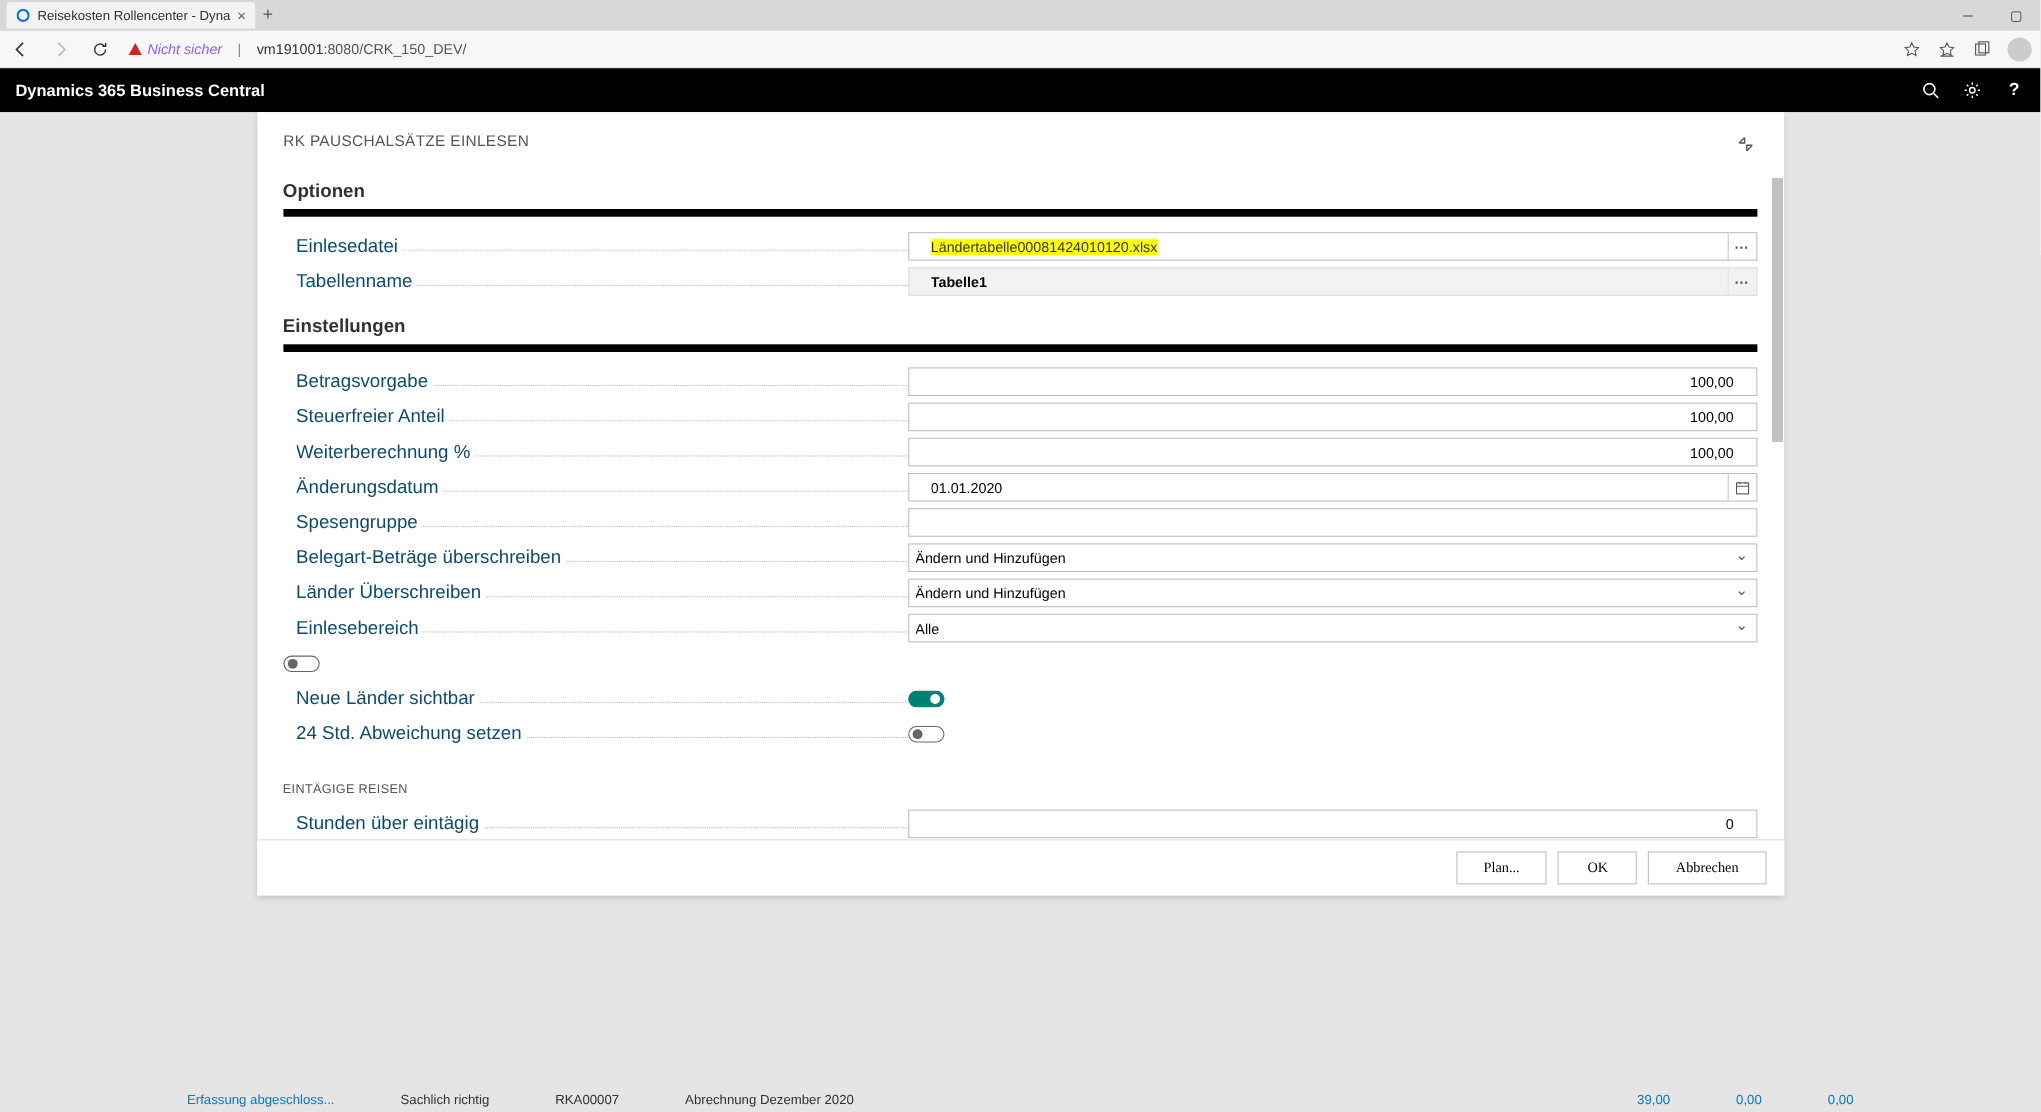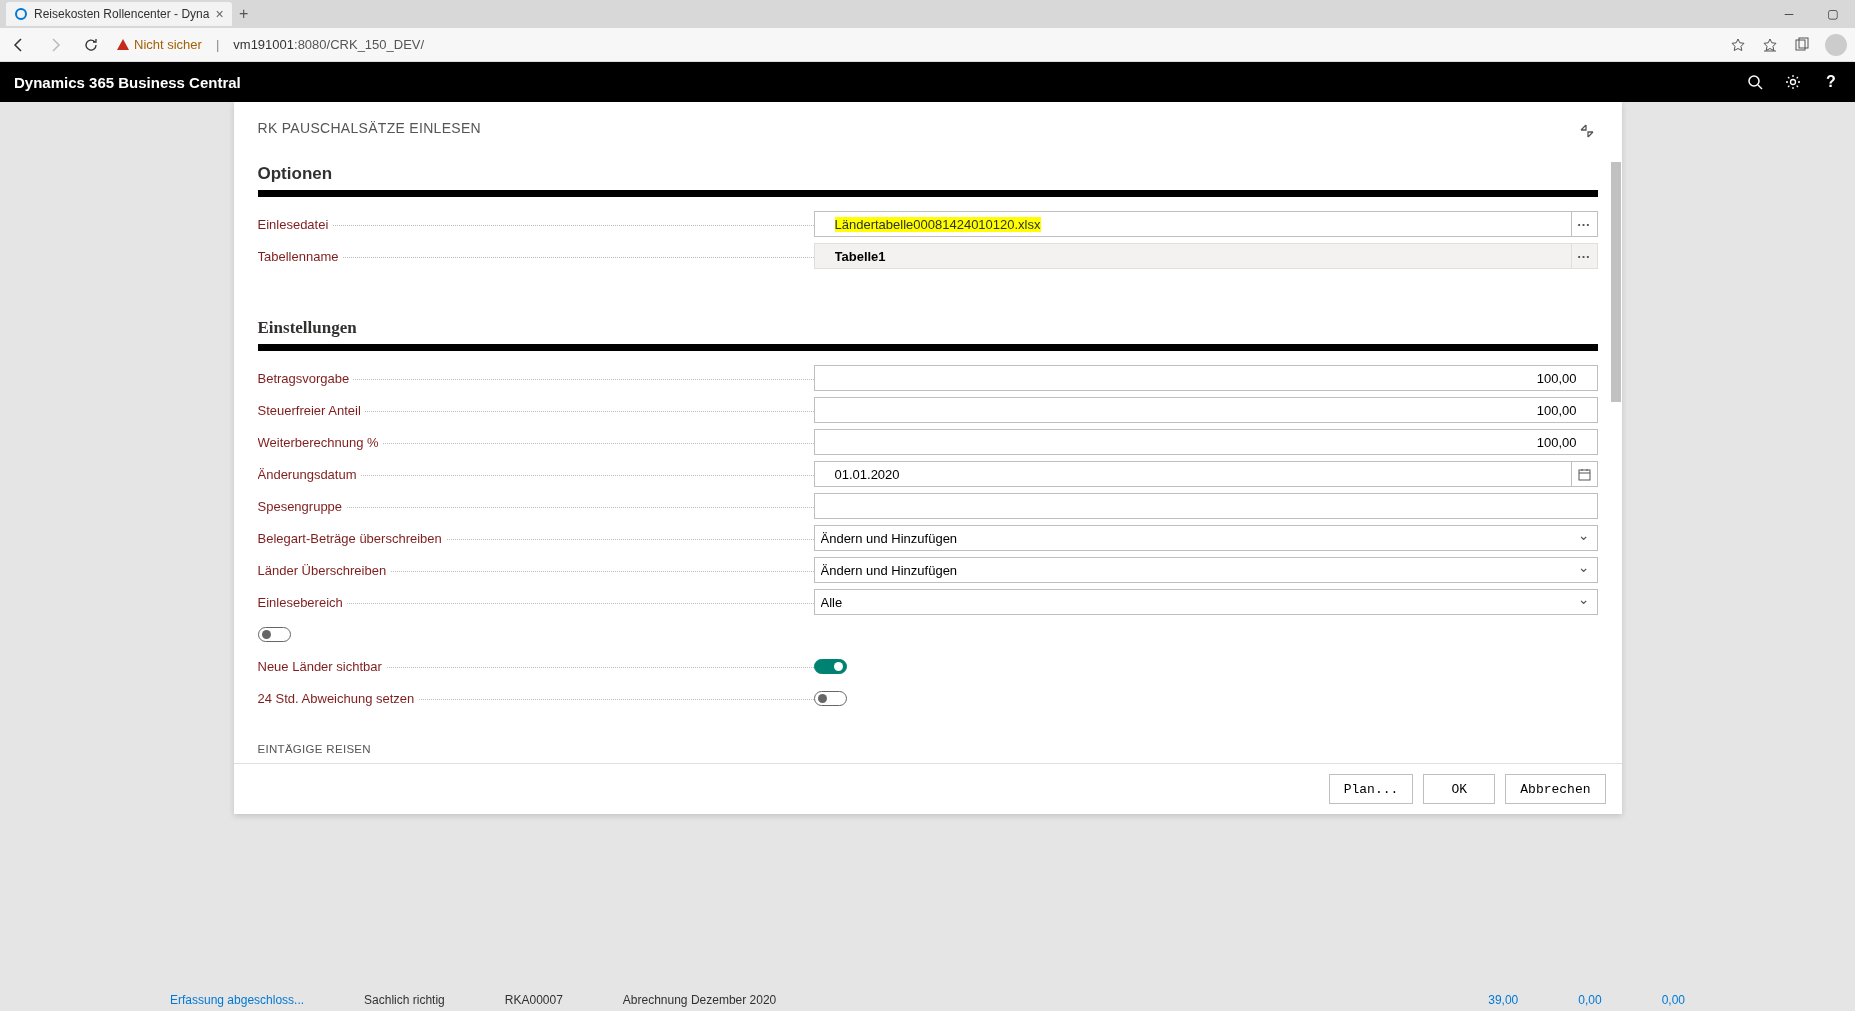--- a/index.html
+++ b/index.html
@@ -11,21 +11,21 @@
 .tab { display: flex; align-items: center; background: #f3f3f3; height: 24px; padding: 0 8px; border-radius: 3px 3px 0 0; font-size: 12px; gap: 6px; min-width: 180px; }
 .tab-icon { width: 14px; height: 14px; display:inline-flex; align-items:center; justify-content:center;}
 .tab-close { font-size: 14px; color: #666; margin-left: auto; }
 .new-tab { width: 24px; height: 24px; display: flex; align-items: center; justify-content: center; color: #555; font-size: 16px; }
 .window-controls { margin-left: auto; display: flex; }
 .window-controls div { width: 44px; height: 28px; display: flex; align-items: center; justify-content: center; color: #333; font-size: 12px;}
 
 .addr-bar { display: flex; align-items: center; background: #f7f7f7; height: 34px; padding: 0 8px; gap: 14px; border-bottom: 1px solid #ddd; }
 .nav-btn { width: 22px; height: 22px; display: flex; align-items: center; justify-content: center; color: #555; }
 .nav-btn.disabled { color: #bbb; }
-.sec-warn { color: #a16207; font-size: 13px; display:flex; align-items:center; gap:4px;}
+.sec-warn { color: #8b5cf6; font-size: 13px; display:flex; align-items:center; gap:4px;font-style:italic;}
 .url { color: #555; font-size: 13px; }
 .url .host { color: #333; }
 .addr-right { margin-left: auto; display: flex; gap: 14px; align-items:center;}
 .addr-right .ico { width:18px; height:18px; color:#555; display:flex; align-items:center; justify-content:center;}
 .avatar-ico { width:22px; height:22px; border-radius:50%; background:#ccc; }
 
 
 .app-header { background: #000; color: #fff; height: 40px; display: flex; align-items: center; padding: 0 14px; }
 .app-title { font-size: 15px; font-weight: 600; }
 .app-header-right { margin-left: auto; display: flex; gap: 18px; align-items:center;}
@@ -36,21 +36,21 @@
 .dialog { background: #fff; width: 1388px; margin-top:0; box-shadow: 0 2px 6px rgba(0,0,0,0.15); height: 712px; position:relative; display:flex; flex-direction:column;}
 .dialog-head { padding: 18px 24px 8px 24px; display:flex; align-items:flex-start;}
 .page-caption { font-size: 14px; letter-spacing: 0.3px; color: #555; text-transform: uppercase; }
 .collapse-btn { margin-left:auto; width:22px; height:22px; color:#555; display:flex; align-items:center; justify-content:center;}
 
 .dialog-body { padding: 0 24px 0 24px; overflow-y: auto; flex:1; position:relative;}
 .section-title { font-size: 17px; font-weight: 600; padding-bottom: 6px; border-bottom: 7px solid #000000; margin-top: 14px; margin-bottom: 12px;}
 .subsection-title { font-size: 11.5px; letter-spacing: 0.3px; color: #555; text-transform: uppercase; margin-top: 30px; margin-bottom: 10px;}
 
 .form-row { display: flex; align-items: center; min-height: 30px; margin-bottom: 2px; }
-.form-label { width: 556px; font-size: 13px; color: #7f1d1d; position: relative; white-space: nowrap; overflow: hidden;}
+.form-label { width: 556px; font-size: 17px; color: #0c4a6e; position: relative; white-space: nowrap; overflow: hidden; margin-left: 12px;}
 .form-label::after { content: ""; position: absolute; left: 0; right: 0; bottom: 6px; border-bottom: 1px dotted #bbb; z-index: 0;}
 .form-label span { background: #fff; position: relative; z-index:1; padding-right: 4px;}
 .form-control { flex: 1; }
 .text-input { width: 100%; height: 26px; border: 1px solid #bfbfbf; padding: 0 20px; font-size: 13px; font-family: inherit; background:#fff; }
 .text-input.readonly { background: #f3f2f1; border-color: #e1dfdd; font-weight:600;}
 .text-input.right { text-align: right; }
 .input-wrap { position: relative; display:flex; }
 .input-wrap .text-input { flex:1; }
 .input-suffix { width: 26px; height: 26px; border: 1px solid #bfbfbf; border-left: none; display:flex; align-items:center; justify-content:center; color:#555; font-size:13px; background:#fff;}
 .input-suffix.ellipsis { font-weight:bold; letter-spacing:1px;}
@@ -59,21 +59,21 @@
 .select { width: 100%; height: 26px; border: 1px solid #bfbfbf; padding: 0 6px; font-size: 13px; font-family: inherit; background:#fff; -webkit-appearance:none; appearance:none;}
 .select-wrap { position:relative; }
 .select-wrap::after { content:"⌄"; position:absolute; right:8px; top:2px; font-size:14px; color:#555; pointer-events:none;}
 
 .toggle { width: 33px; height: 15px; border-radius: 10px; background: #fff; border: 1px solid #666; position: relative; cursor:pointer;}
 .toggle .knob { width: 9px; height: 9px; border-radius: 50%; background: #666; position: absolute; top: 2px; left: 3px; }
 .toggle.on { background: #008272; border-color: #008272; }
 .toggle.on .knob { background: #fff; left: auto; right: 3px; }
 
 .dialog-footer { border-top: 1px solid #e1dfdd; padding: 10px 16px; display:flex; justify-content:flex-end; gap: 10px; background:#fff;}
-.btn { min-width: 72px; height: 30px; border: 1px solid #bfbfbf; background: #fff; font-size: 13px; padding: 0 14px; cursor:pointer; font-family:Liberation Mono, monospace;}
+.btn { min-width: 72px; height: 30px; border: 1px solid #bfbfbf; background: #fff; font-size: 13px; padding: 0 24px; cursor:pointer; font-family:Liberation Serif, serif;}
 
 
 .bg-row { position:absolute; bottom:0; left:0; right:0; height:18px; font-size:12px; color:#0078d4; display:flex; padding: 0 170px; gap: 60px; overflow:hidden;}
 .bg-row span.dark { color:#323130; }
 .bg-row .r { margin-left:auto; }
 
 
 .scroll-hint { position:absolute; right:1px; top:60px; width:10px; height: 590px; display:flex; flex-direction:column;}
 .scroll-thumb { background:#c1c1c1; width:100%; height: 240px; }
 </style>
@@ -206,21 +206,21 @@
       <div class="form-row">
         <div class="form-label"><span>Tabellenname</span></div>
         <div class="form-control">
           <div class="input-wrap">
             <input class="text-input readonly" readonly="" value="Tabelle1" style="">
             <div class="input-suffix ellipsis" style="background:#f3f2f1; border-color:#e1dfdd;">⋯</div>
           </div>
         </div>
       </div>
 
-      <div class="section-title" style="margin-top:47px;font-family:Liberation Serif, serif;">Einstellungen</div>
+      <div class="section-title" style="margin-top:16px;">Einstellungen</div>
 
       <div class="form-row">
         <div class="form-label"><span>Betragsvorgabe</span></div>
         <div class="form-control"><input class="text-input right" value="100,00" style=""></div>
       </div>
 
       <div class="form-row">
         <div class="form-label"><span>Steuerfreier Anteil</span></div>
         <div class="form-control"><input class="text-input right" value="100,00" style=""></div>
       </div>

